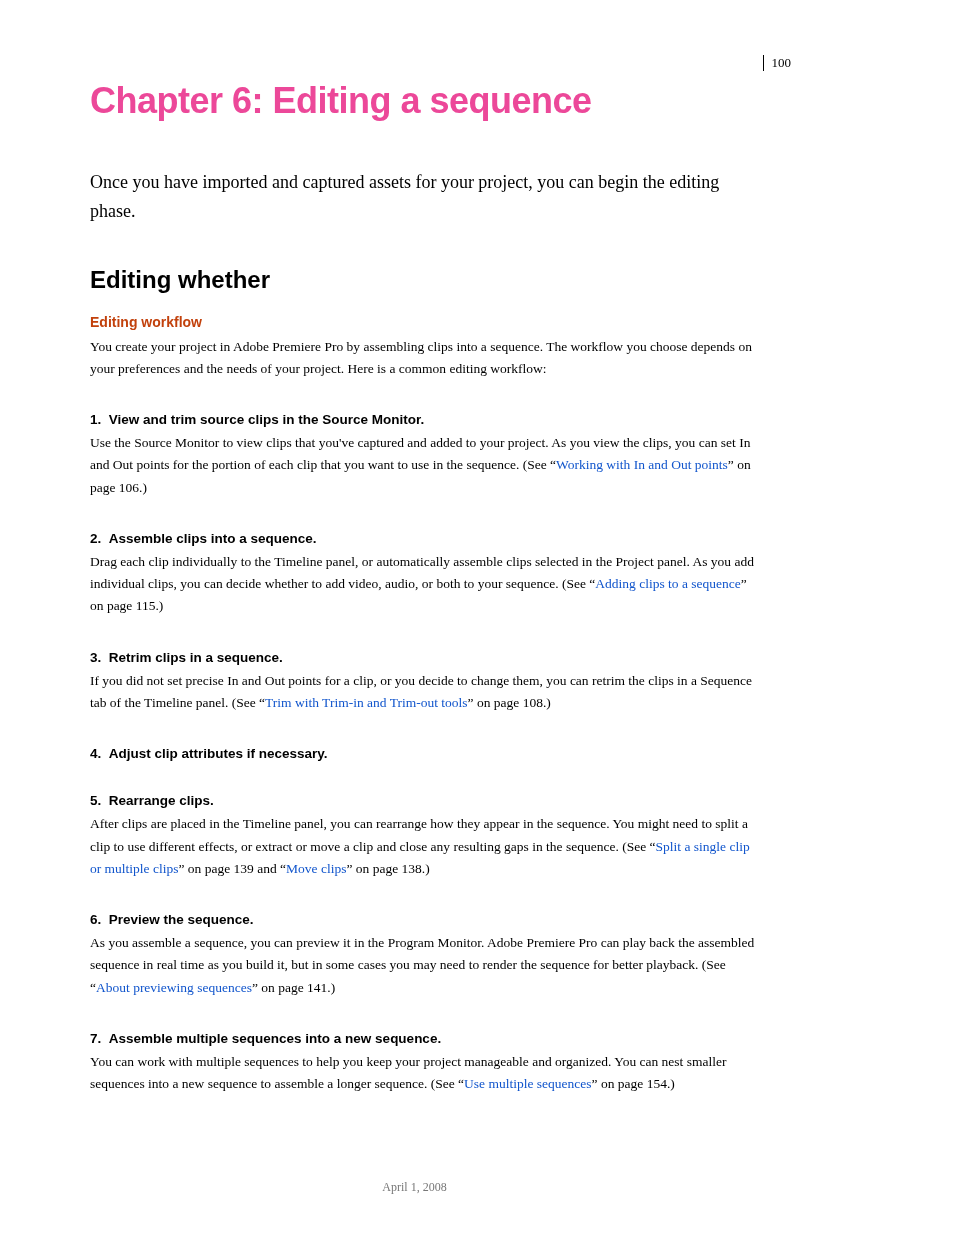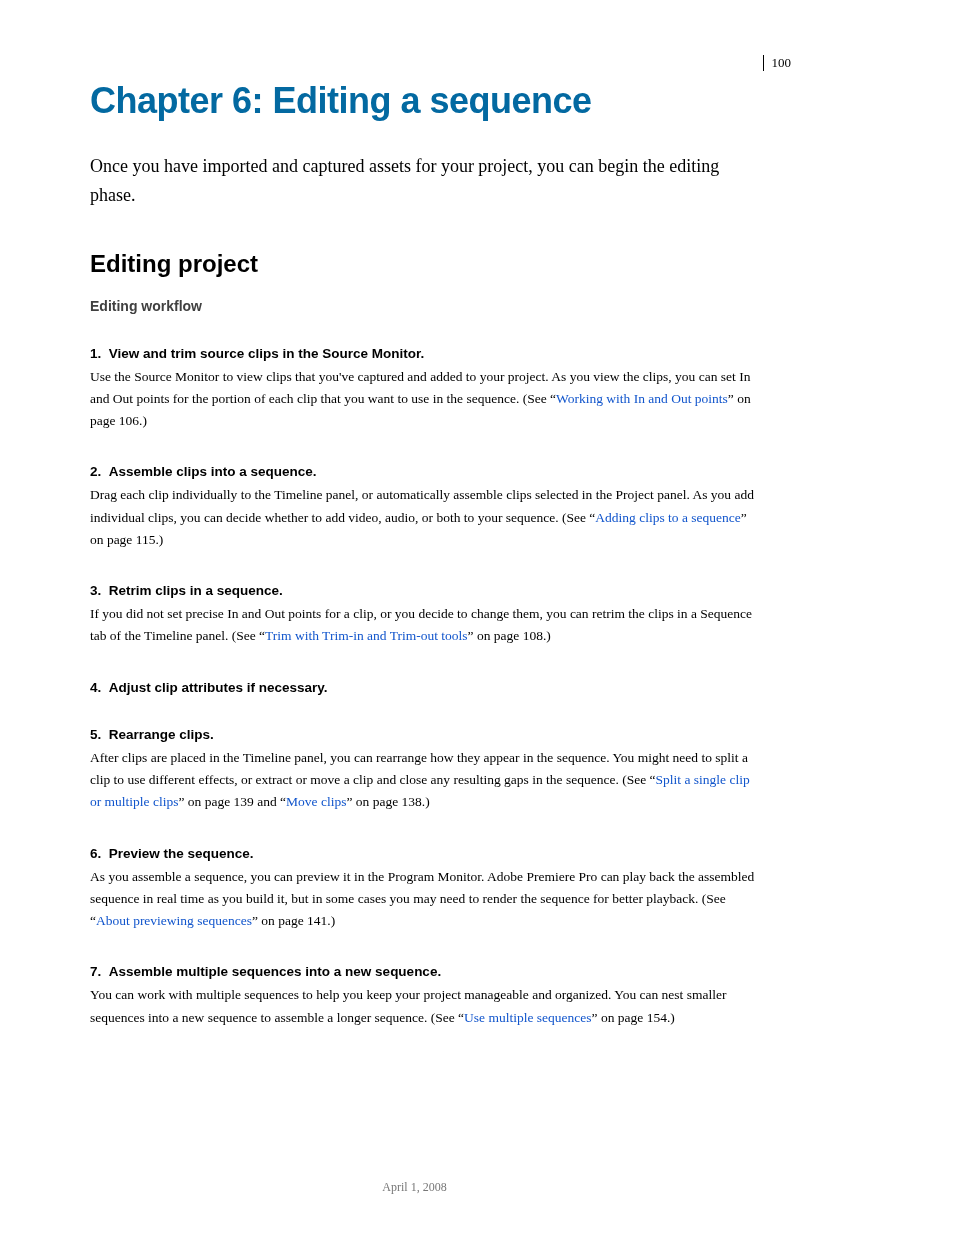--- a/index.html
+++ b/index.html
@@ -34,22 +34,22 @@
       font-size: 13px;
       color: #000;
       border-left: 1px solid #000;
       padding-left: 8px;
     }
 
     .chapter-title {
       font-family: Arial, Helvetica, sans-serif;
       font-size: 36px;
       font-weight: 900;
-      color: #0369a1;
-      margin-bottom: 30px;
+      color: #ec4899;
+      margin-bottom: 46px;
       margin-top: 20px;
       letter-spacing: -0.5px;
     }
 
     .intro-text {
       font-family: Georgia, serif;
       font-size: 18px;
       line-height: 1.6;
       color: #000;
       margin-bottom: 40px;
@@ -61,21 +61,21 @@
       font-weight: 900;
       color: #000;
       margin-bottom: 20px;
       border-bottom: none;
     }
 
     .subsection-title {
       font-family: Arial, Helvetica, sans-serif;
       font-size: 14px;
       font-weight: 700;
-      color: #404040;
+      color: #c2410c;
       margin-bottom: 6px;
       margin-top: 18px;
     }
 
     .body-text {
       font-family: Georgia, serif;
       font-size: 13.5px;
       line-height: 1.65;
       color: #000;
       margin-bottom: 6px;
@@ -123,25 +123,26 @@
 
 <div class="page-container">
 
   <div class="page-number">100</div>
 
   <h1 class="chapter-title">Chapter 6: Editing a sequence</h1>
 
   <p class="intro-text">Once you have imported and captured assets for your project, you can begin the editing phase.</p>
 
   <div class="editing-basics-section">
-    <h2 class="section-title">Editing project</h2>
+    <h2 class="section-title">Editing whether</h2>
 
     <div class="editing-workflow-section">
       <h3 class="subsection-title">Editing workflow</h3>
 
+      <p class="body-text">You create your project in Adobe Premiere Pro by assembling clips into a sequence. The workflow you choose depends on your preferences and the needs of your project. Here is a common editing workflow:</p>
 
       <div class="numbered-item">
         <p class="numbered-item-title">
           <span>1</span>.&nbsp;&nbsp;<span>View and trim source clips in the Source Monitor.</span>
         </p>
         <p class="body-text">
           <span>Use the Source Monitor to view clips that you've captured and added to your project. As you view the clips, you can set In and Out points for the portion of each clip that you want to use in the sequence. (See “</span><a class="link">Working with In and Out points</a><span>” on page 106.)</span>
         </p>
       </div>
 

